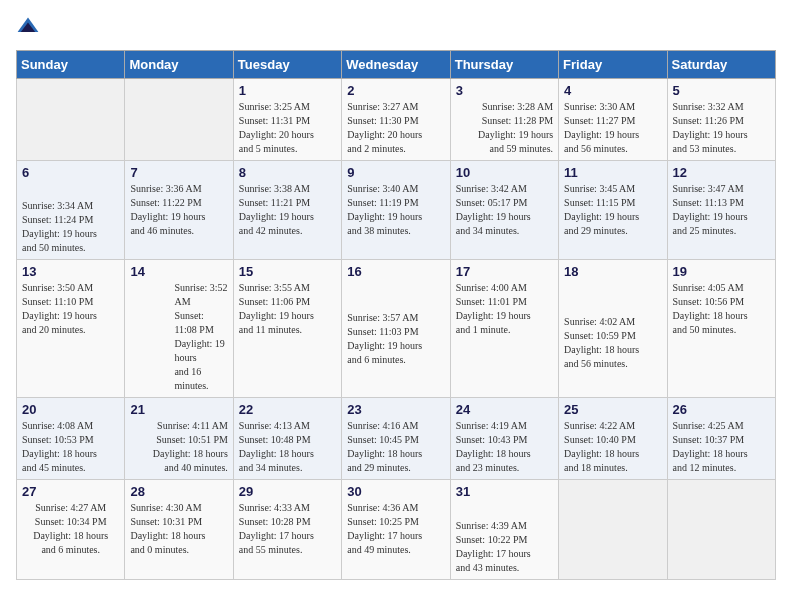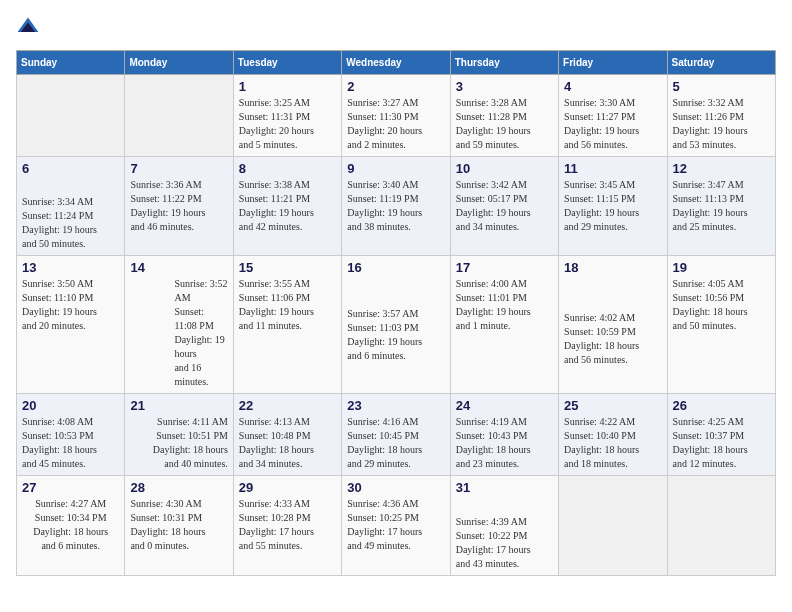--- a/index.html
+++ b/index.html
@@ -54,21 +54,21 @@
       color: #444;
     }
     table {
       width: 100%;
       border-collapse: collapse;
       table-layout: fixed;
     }
     thead th {
       background-color: #2a6ab5;
       color: #fff;
-      font-size: 10px;
+      font-size: 13px;
       font-weight: bold;
       padding: 6px 4px;
       text-align: left;
       border: 1px solid #aaa;
     }
     tbody td {
       border: 1px solid #ccc;
       vertical-align: top;
       padding: 4px 5px;
       font-size: 10.5px;
@@ -143,21 +143,21 @@
         </td>
         <td>
           <span class="day-num">2</span>
           <div class="day-info" style="white-space: pre-line;">Sunrise: 3:27 AM
 Sunset: 11:30 PM
 Daylight: 20 hours
 and 2 minutes.</div>
         </td>
         <td>
           <span class="day-num">3</span>
-          <div class="day-info" style="white-space: pre-line;">Sunrise: 3:28 AM
+          <div class="day-info" style="white-space: pre-line; text-align: right;">Sunrise: 3:28 AM
 Sunset: 11:28 PM
 Daylight: 19 hours
 and 59 minutes.</div>
         </td>
         <td>
           <span class="day-num">4</span>
           <div class="day-info" style="white-space: pre-line;">Sunrise: 3:30 AM
 Sunset: 11:27 PM
 Daylight: 19 hours
 and 56 minutes.</div>

